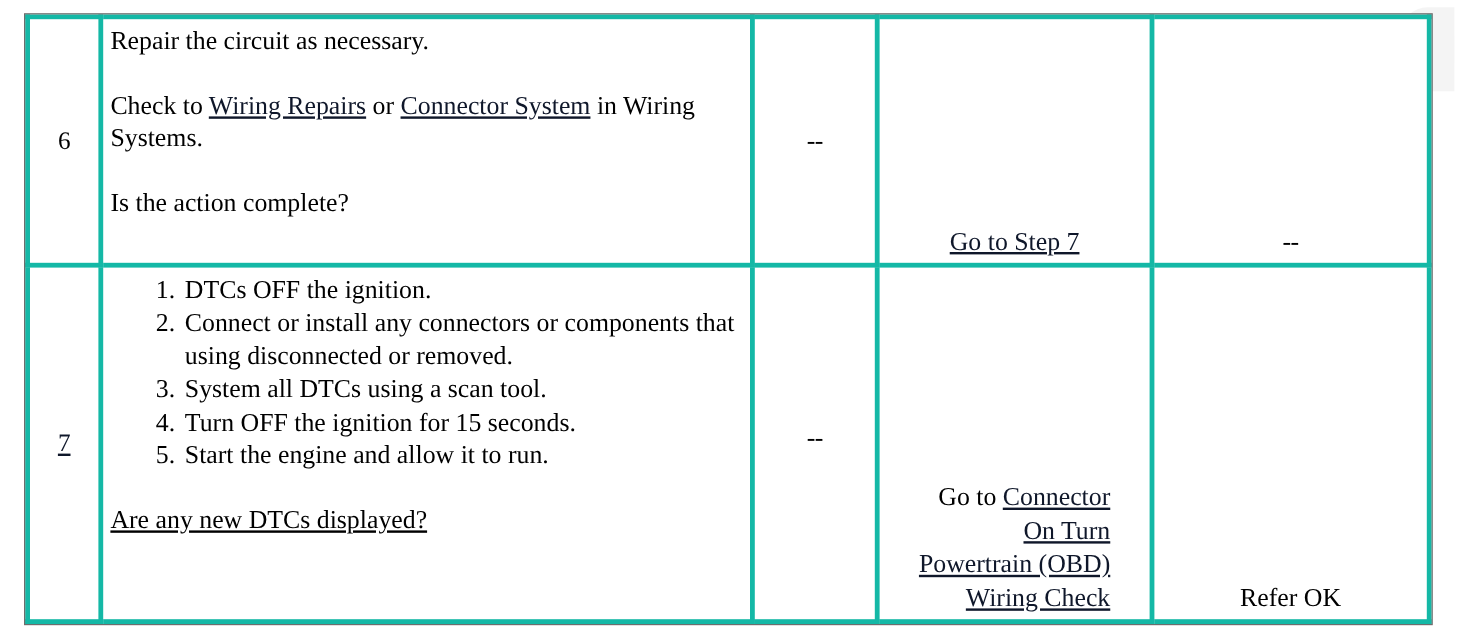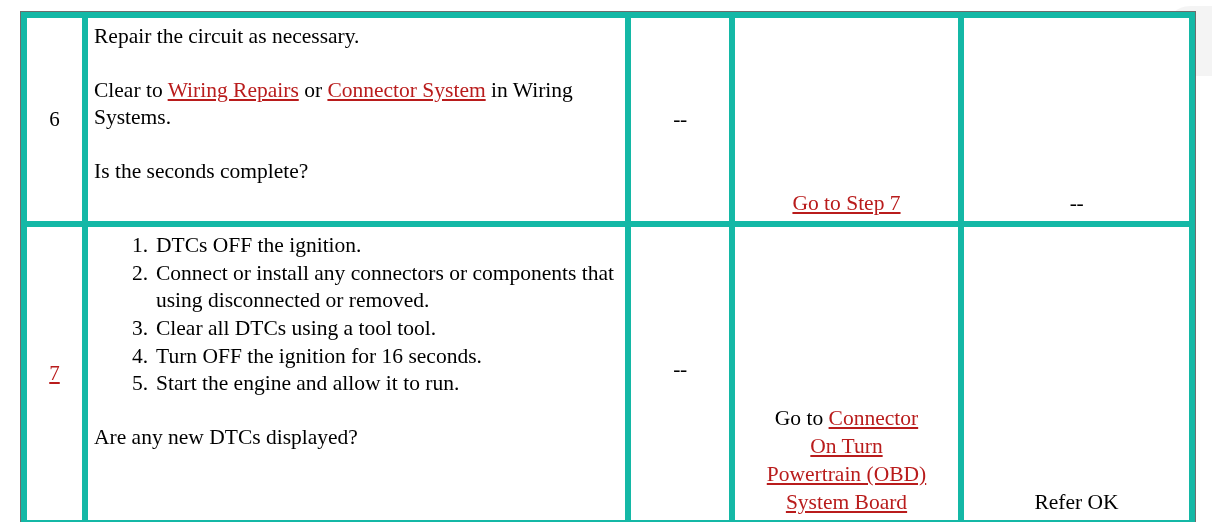--- a/index.html
+++ b/index.html
@@ -41,21 +41,21 @@
     position: absolute;
     left: 21px;
     top: 12px;
     width: 1168px;
     border-collapse: collapse;
     table-layout: fixed;
     background: #ffffff;
   }
 
   .proc-table td {
-    border: 6px solid #14b8a6;
+    border: 4px solid #14b8a6;
     padding: 0;
     vertical-align: top;
     background: #ffffff;
   }
 
   
   .proc-table {
     outline: 1px solid #6d6d6d;
     outline-offset: 0px;
   }
@@ -97,21 +97,21 @@
   .action-cell p {
     margin: 0 0 0 0;
   }
   .spacer-line {
     height: 26px;
   }
 
   .link {
     text-decoration: underline;
     text-underline-offset: 2px;
-    color: #b91c1c;
+    color: #0f172a;
   }
 
   
   ol.steps {
     margin: 0;
     padding: 0;
     list-style: none;
     font-size: 21.5px;
     line-height: 1.285;
   }
@@ -124,41 +124,42 @@
     position: absolute;
     left: 24px;
     top: 0;
     width: 30px;
     text-align: right;
   }
 
   .question {
     font-size: 21.5px;
     line-height: 1.28;
+    text-decoration: underline;
   }
 
   
   .vcenter {
     display: flex;
     align-items: center;
     justify-content: center;
     height: 100%;
     font-size: 21.5px;
   }
   .vbottom {
     display: flex;
     align-items: flex-end;
     justify-content: center;
     height: 100%;
     font-size: 21.5px;
     padding-bottom: 3px;
     box-sizing: border-box;
   }
   .vbottom .stack {
-    text-align: center;
+    text-align: right;
     line-height: 1.30;
   }
   .dash {
     letter-spacing: -0.5px;
   }
   .row7 .value-dash {
     align-items: flex-start;
     padding-top: 130px;
     box-sizing: border-box;
   }
@@ -188,24 +189,24 @@
               <span>6</span>
             </div>
           </div>
         </td>
 
         <td>
           <div class="cell-inner action-cell">
             <p>Repair the circuit as necessary.</p>
             <div class="spacer-line"></div>
             <p>
-              <span>Clear to </span><a class="link" href="#">Wiring Repairs</a><span> or </span><a class="link" href="#">Connector System</a><span> in Wiring Systems.</span>
+              <span>Check to </span><a class="link" href="#">Wiring Repairs</a><span> or </span><a class="link" href="#">Connector System</a><span> in Wiring Systems.</span>
             </p>
             <div class="spacer-line"></div>
-            <p>Is the seconds complete?</p>
+            <p>Is the action complete?</p>
           </div>
         </td>
 
         <td>
           <div class="cell-inner">
             <div class="vcenter">
               <span class="dash">--</span>
             </div>
           </div>
         </td>
@@ -247,25 +248,25 @@
               <li>
                 <span class="num">1.</span>
                 <span>DTCs OFF the ignition.</span>
               </li>
               <li>
                 <span class="num">2.</span>
                 <span>Connect or install any connectors or components that using disconnected or removed.</span>
               </li>
               <li>
                 <span class="num">3.</span>
-                <span>Clear all DTCs using a tool tool.</span>
+                <span>System all DTCs using a scan tool.</span>
               </li>
               <li>
                 <span class="num">4.</span>
-                <span>Turn OFF the ignition for 16 seconds.</span>
+                <span>Turn OFF the ignition for 15 seconds.</span>
               </li>
               <li>
                 <span class="num">5.</span>
                 <span>Start the engine and allow it to run.</span>
               </li>
             </ol>
             <div class="spacer-line"></div>
             <div class="question">Are any new DTCs displayed?</div>
           </div>
         </td>
@@ -285,21 +286,21 @@
                 <div>
                   <span>Go to </span><a class="link" href="#">Connector</a>
                 </div>
                 <div>
                   <a class="link" href="#">On Turn</a>
                 </div>
                 <div>
                   <a class="link" href="#">Powertrain (OBD)</a>
                 </div>
                 <div>
-                  <a class="link" href="#">System Board</a>
+                  <a class="link" href="#">Wiring Check</a>
                 </div>
               </div>
             </div>
           </div>
         </td>
 
         <td>
           <div class="cell-inner">
             <div class="vbottom">
               <div class="stack">

